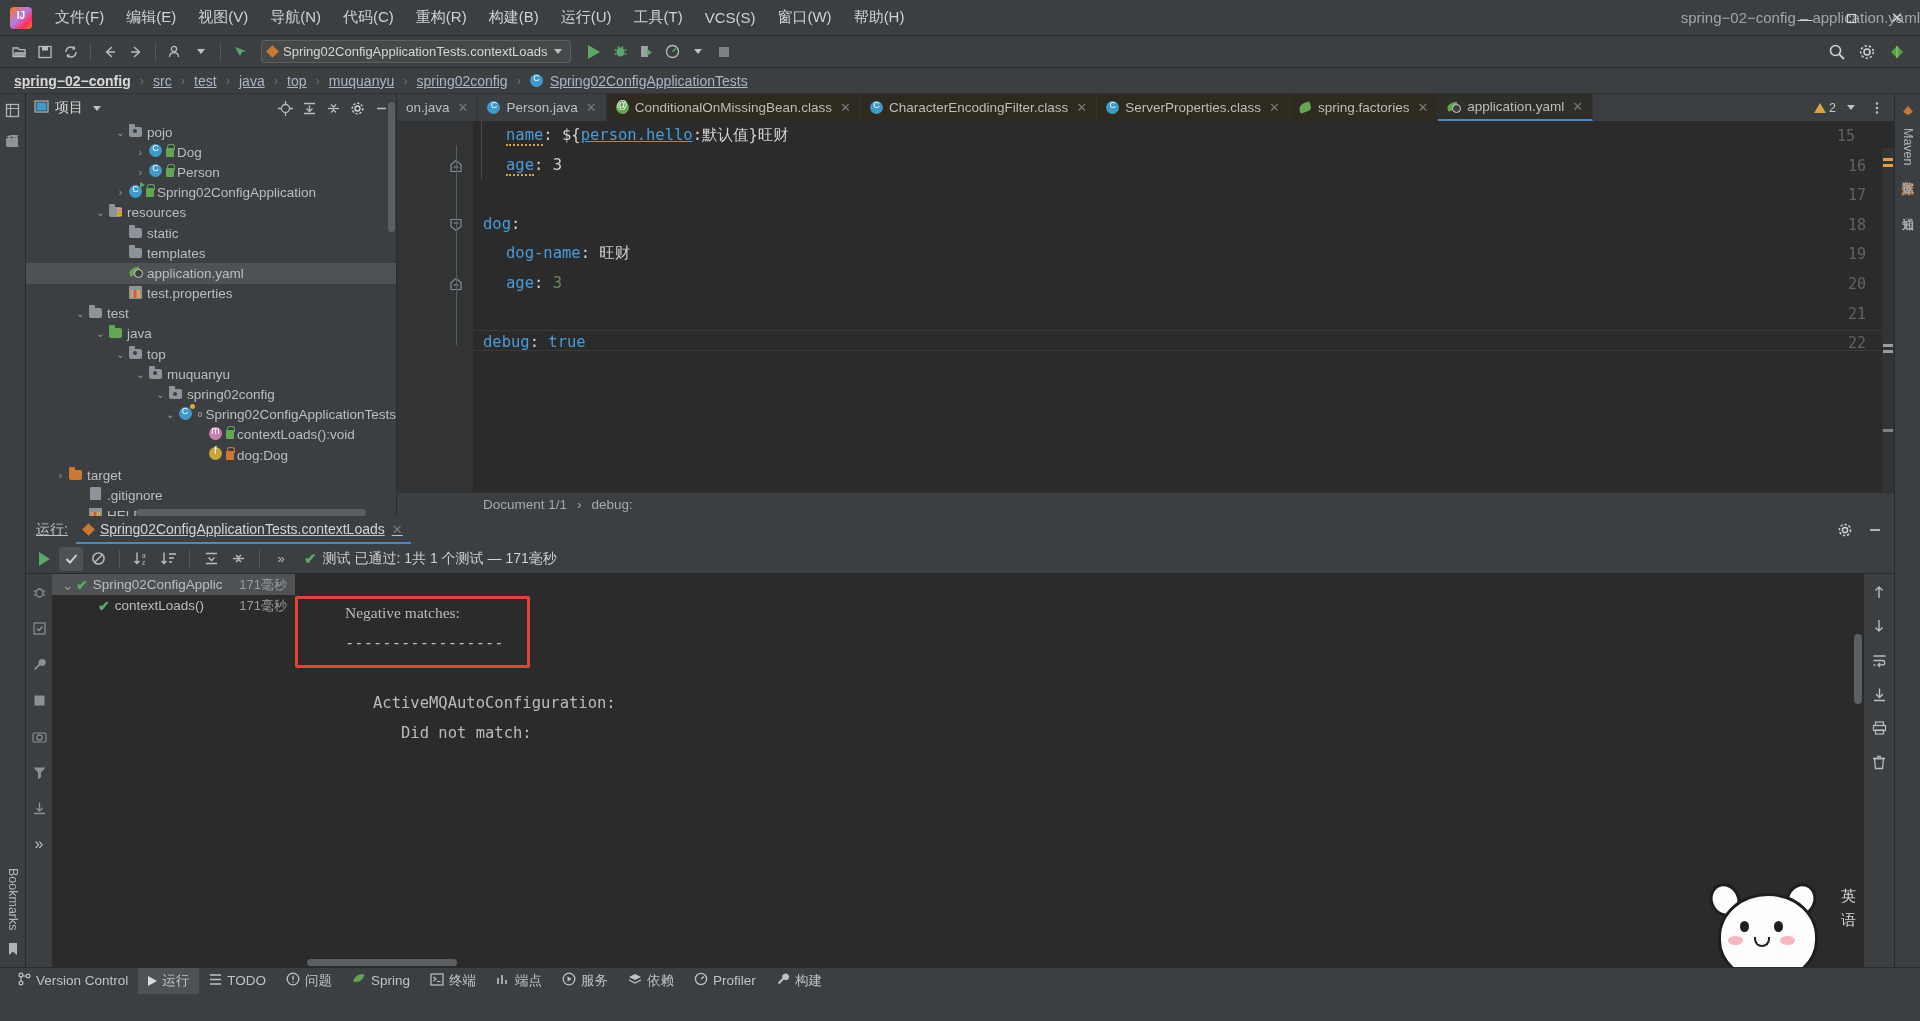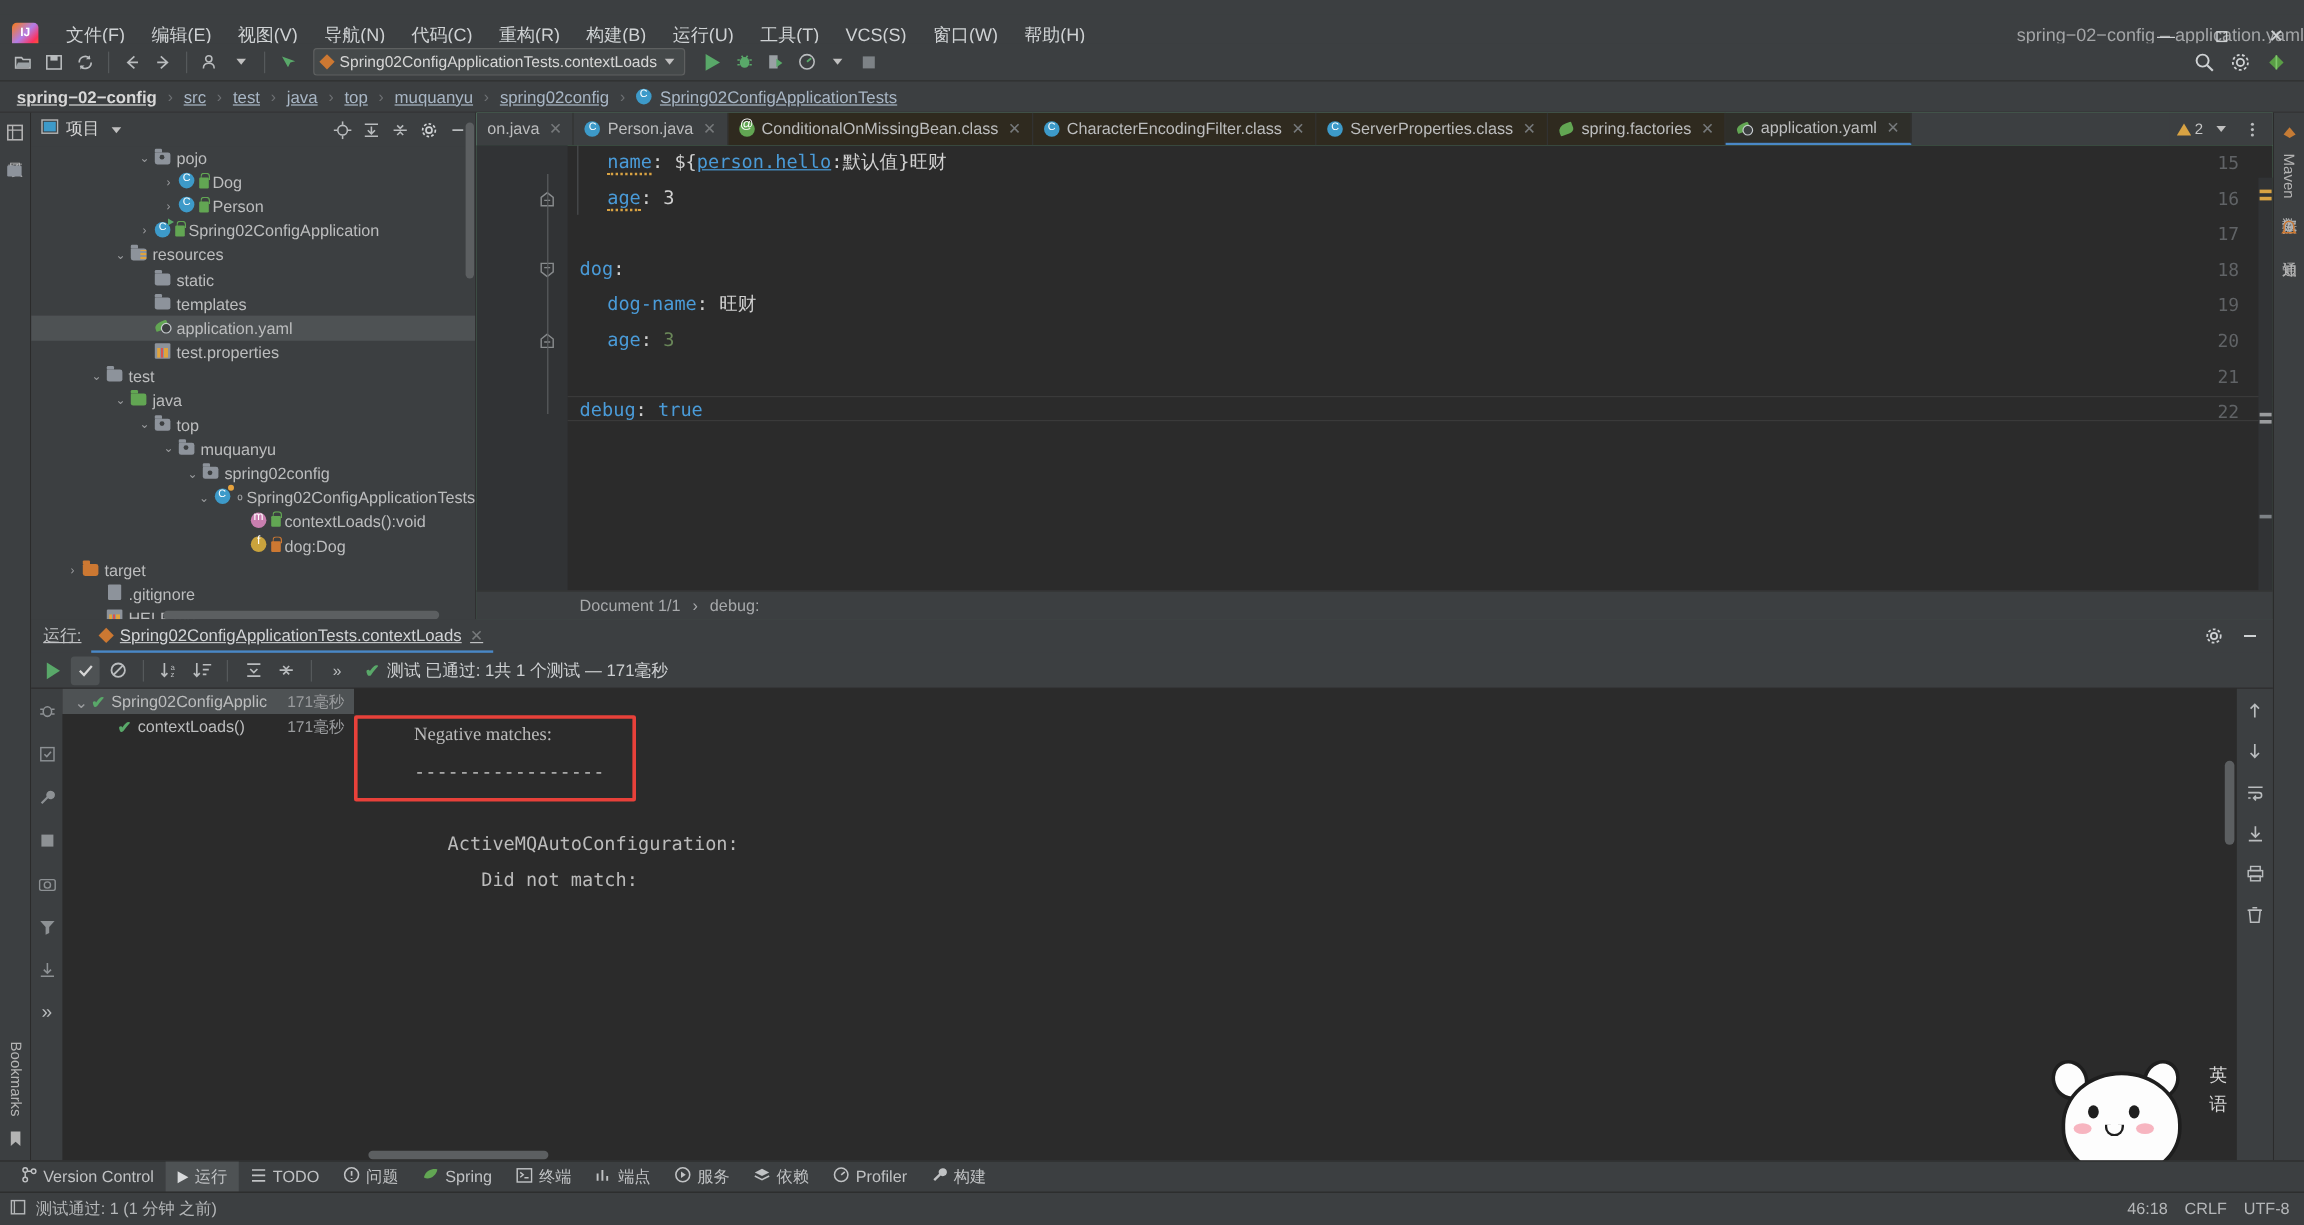--- a/index.html
+++ b/index.html
@@ -7,21 +7,21 @@
     width: 1920px; height: 1021px;
     background: #3c3f41;
     font-family: "Liberation Sans", sans-serif;
     overflow: hidden;
     color: #bbbbbb;
   }
   #app { position: relative; width: 1920px; height: 1021px; background: #3c3f41; }
 
   
   .titlebar {
-    position: absolute; top: 12px; left: 0; width: 1920px; height: 36px;
+    position: absolute; top: 0; left: 0; width: 1920px; height: 36px;
     background: #3c3f41; display: flex; align-items: center;
     border-bottom: 1px solid #2b2b2b;
   }
   .ij-logo {
     width: 22px; height: 22px; margin-left: 10px; margin-right: 12px;
     border-radius: 4px; position: relative; flex: none;
     background: linear-gradient(135deg,#f97a12 0%,#b07ee7 45%,#fe315d 75%,#f97a12 100%);
   }
   .ij-logo::after {
     content: "IJ"; position: absolute; left: 0; right: 0; top: 3px;
@@ -739,21 +739,21 @@
               <circle cx="7" cy="7" r="1.3" fill="#b9bcbe"></circle>
               <circle cx="7" cy="11.5" r="1.3" fill="#b9bcbe"></circle>
             </svg>
         </div>
       </div>
     </div>
 
     <div class="codearea">
       <div class="gutter"></div>
       <div id="code-lines">
-          <div class="lnum" style="top: 6px;">15</div>
+          <div class="lnum" style="top: 6px; text-align: center;">15</div>
           <div class="codeline" style="top: 4px; left: 109px;"><span class="k-key squig">name</span><span class="k-txt">:&nbsp;</span><span class="k-txt">${</span><span class="k-link">person.hello</span><span class="k-txt">:默认值}旺财</span></div>
           <div class="lnum" style="top: 35.6px;">16</div>
           <div class="foldmark" style="top: 37.6px;"><svg width="14" height="14" viewBox="0 0 14 14">
               <path d="M7 1.5l5 4v7H2v-7z" fill="none" stroke="#888b8d" stroke-width="1.2"></path>
               <path d="M4.5 8h5" stroke="#888b8d" stroke-width="1.2"></path>
             </svg></div>
           <div class="codeline" style="top: 33.6px; left: 109px;"><span class="k-key squig">age</span><span class="k-txt">:&nbsp;</span><span class="k-txt">3</span></div>
           <div class="lnum" style="top: 65.2px;">17</div>
           <div class="codeline" style="top: 63.2px; left: 86px;"></div>
           <div class="lnum" style="top: 94.8px;">18</div>
@@ -1061,28 +1061,14 @@
         <span>Profiler</span>
       </div>
       <div class="bb-item">
         <span><svg width="14" height="14" viewBox="0 0 14 14">
             <path d="M9.5 1.5a3.3 3.3 0 0 0-3 4.6L1.8 10.8l1.4 1.4 4.7-4.7a3.3 3.3 0 1 0 1.6-6z" fill="#c0c2c4"></path>
           </svg></span>
         <span>构建</span>
       </div>
     </div>
 
-  <div class="statusbar">
-    <span style="margin-right:8px">
-      <svg width="14" height="14" viewBox="0 0 14 14">
-          <rect x="1.5" y="1.5" width="11" height="11" fill="none" stroke="#b5b7b9" stroke-width="1.2"></rect>
-          <path d="M4 1.5v11" stroke="#b5b7b9" stroke-width="1.1"></path>
-        </svg>
-    </span>
-    <span>测试通过: 1 (1 分钟 之前)</span>
-    <span class="right">
-      <span>46:18</span>
-      <span>CRLF</span>
-      <span>UTF-8</span>
-    </span>
-  </div>
 
 </div>
 
 </body></html>

